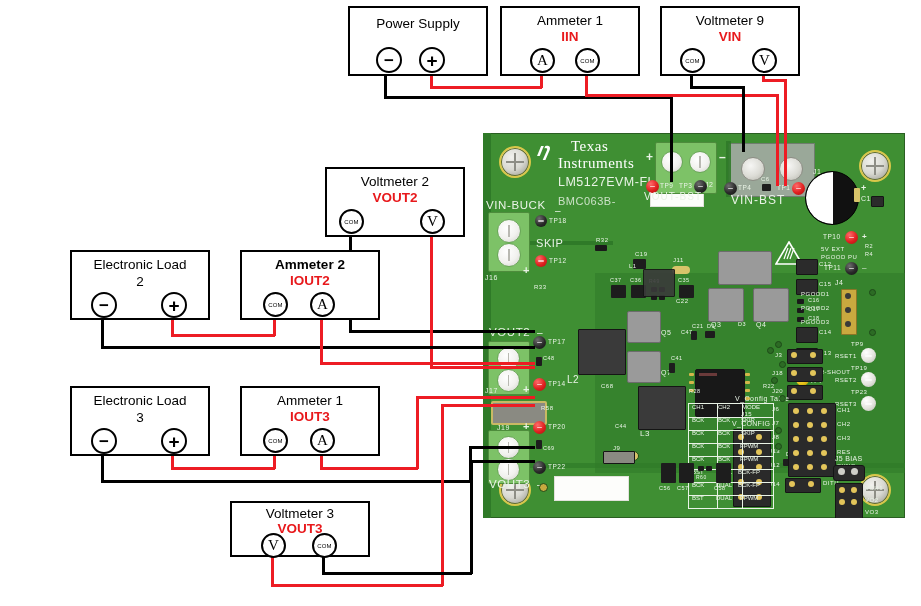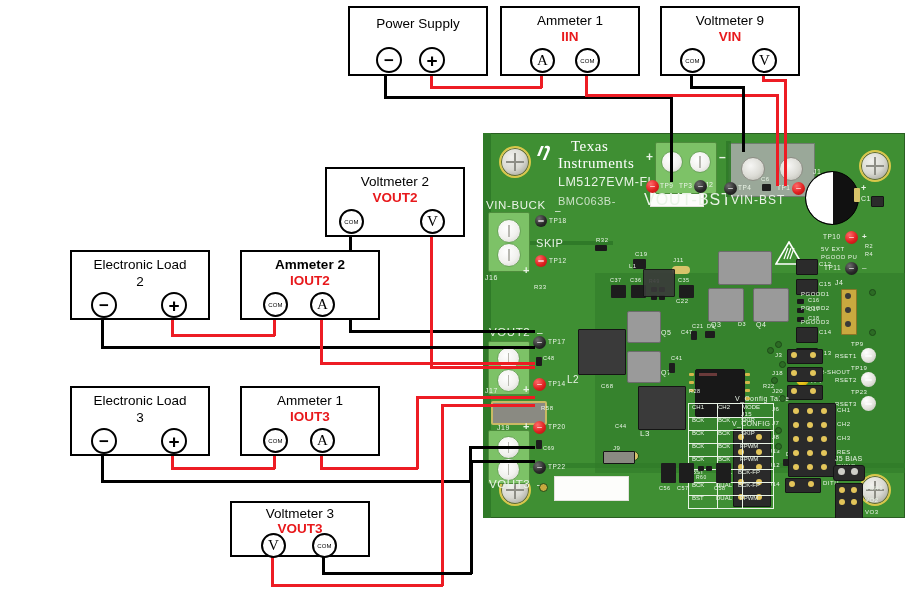--- a/index.html
+++ b/index.html
@@ -126,21 +126,21 @@
       <div class="scr" style="left:5px;top:8px;width:20px;height:20px;"></div>
       <div class="scr" style="left:33px;top:8px;width:20px;height:20px;"></div>
     </div>
     <div class="silk" style="left:163px;top:17px;font-size:12px;font-weight:bold;">+</div>
     <div class="silk" style="left:236px;top:17px;font-size:12px;font-weight:bold;">–</div>
     <div class="silk" style="left:222px;top:48px;font-size:7px;">J2</div>
     <div class="tp red" style="left:163px;top:47px;width:13px;height:13px;"></div>
     <div class="silk" style="left:177px;top:49px;font-size:6.5px;">TP9</div>
     <div class="silk" style="left:196px;top:49px;font-size:6.5px;">TP3</div>
     <div class="tp blk" style="left:211px;top:47px;width:13px;height:13px;"></div>
-    <div class="silk" style="left:161px;top:58px;font-size:16px;letter-spacing:1px;">VOUT-BST</div>
+    <div class="silk" style="left:161px;top:58px;font-size:10px;letter-spacing:1px;">VOUT-BST</div>
 
     <div class="tbig" style="left:245px;top:10px;width:85px;height:52px;">
       <div class="bh" style="left:12px;top:13px;width:22px;height:22px;"></div>
       <div class="bh" style="left:50px;top:13px;width:22px;height:22px;"></div>
     </div>
     <div class="darkband" style="left:243px;top:8px;width:5px;height:56px;opacity:.9;"></div>
     <div class="tp blk" style="left:241px;top:49px;width:13px;height:13px;"></div>
     <div class="silk" style="left:255px;top:51px;font-size:6.5px;">TP4</div>
     <div class="cap" style="left:279px;top:51px;width:9px;height:7px;"></div>
     <div class="silk" style="left:278px;top:43px;font-size:6px;">C6</div>

